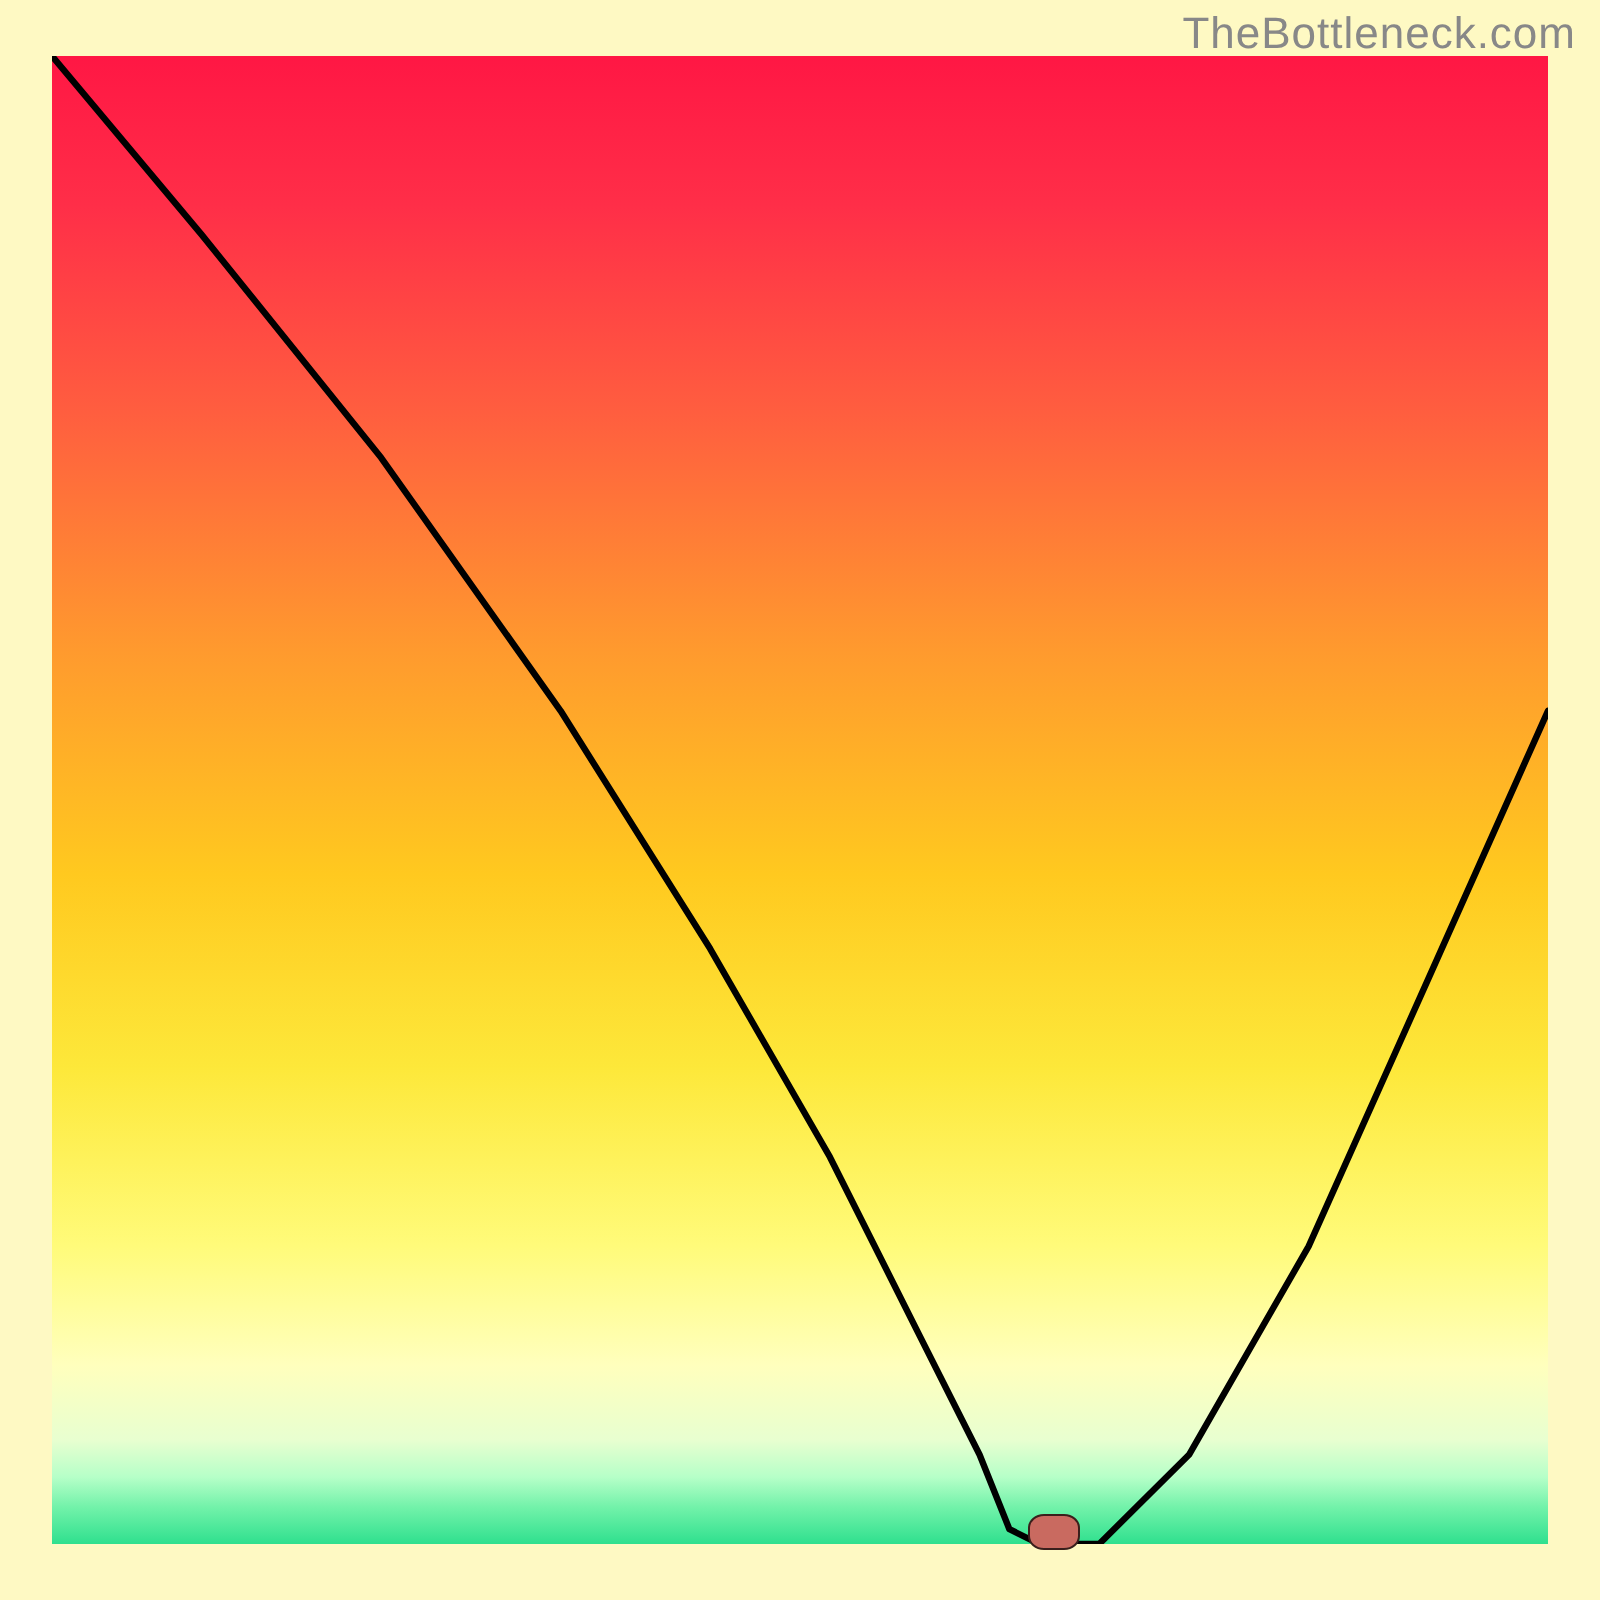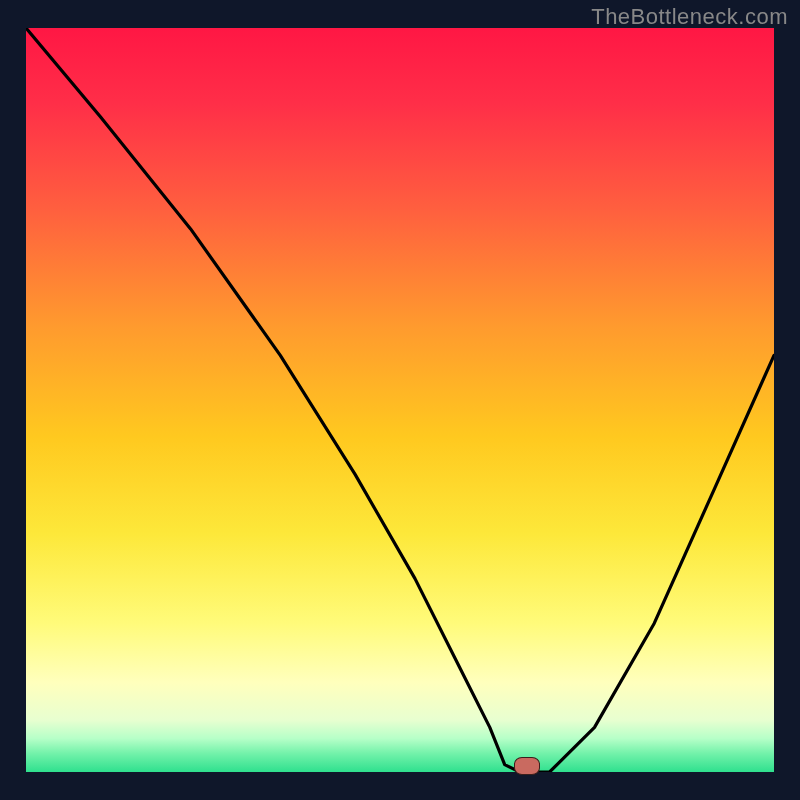--- a/index.html
+++ b/index.html
@@ -8,21 +8,21 @@
     width: 800px;
     height: 800px;
     background: #000;
     overflow: hidden;
     font-family: Arial, Helvetica, sans-serif;
   }
   .outer {
     position: relative;
     width: 800px;
     height: 800px;
-    background: #0f172a;
+    background: #fef9c3;
   }
   .watermark {
     position: absolute;
     top: 4px;
     right: 12px;
     color: #888;
     font-size: 22px;
     letter-spacing: 0.5px;
     z-index: 50;
   }

